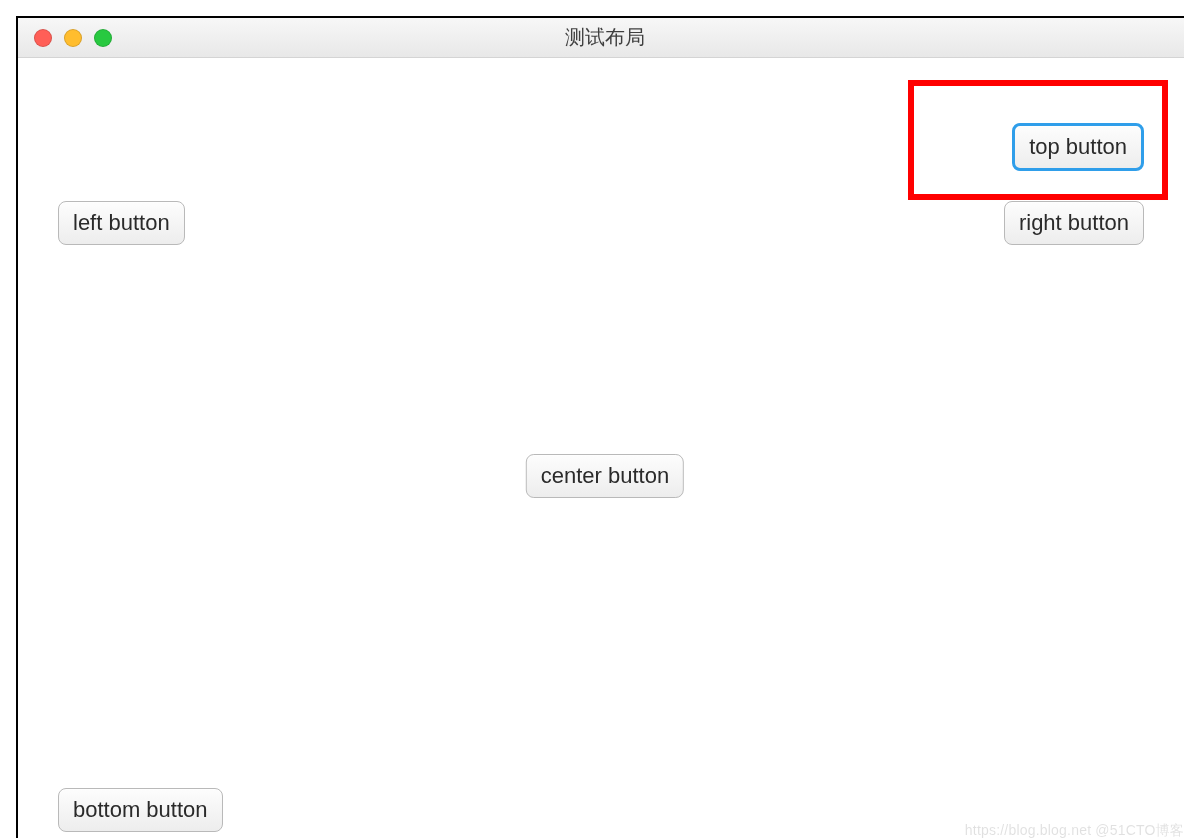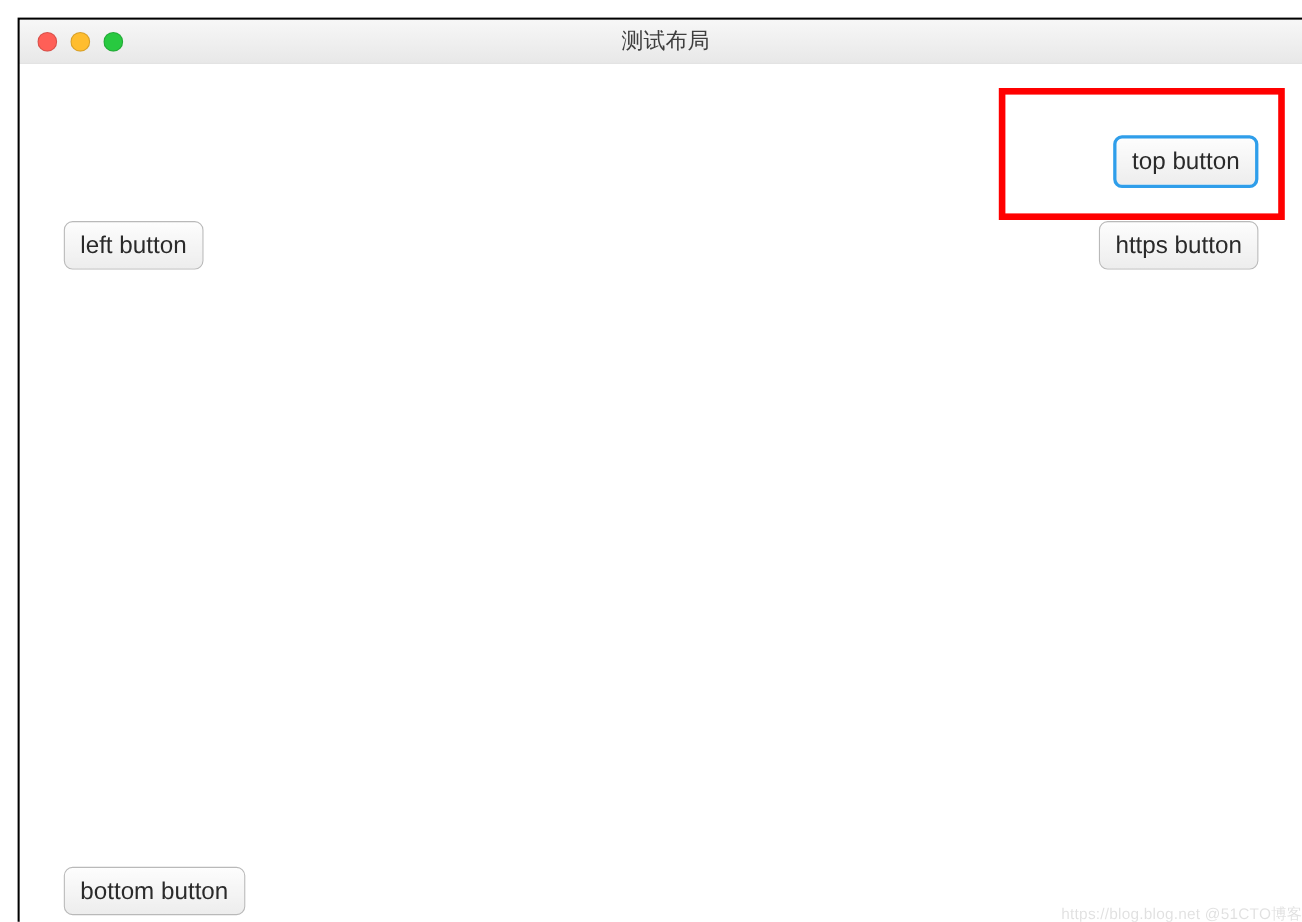--- a/index.html
+++ b/index.html
@@ -126,22 +126,23 @@
     </div>
     <div class="window-title">测试布局</div>
   </div>
 
   <div class="content-area">
 
     <button class="std-button left-btn">left button</button>
 
     <button class="std-button focused top-btn">top button</button>
 
-    <button class="std-button right-btn">https button</button>
+    <button class="std-button right-btn">right button</button>
 
+    <button class="std-button center-btn">center button</button>
 
     <button class="std-button bottom-btn">bottom button</button>
 
     <div class="red-highlight-box"></div>
 
     <div class="watermark">https://blog.blog.net @51CTO博客</div>
   </div>
 </div>
 
 </body></html>

